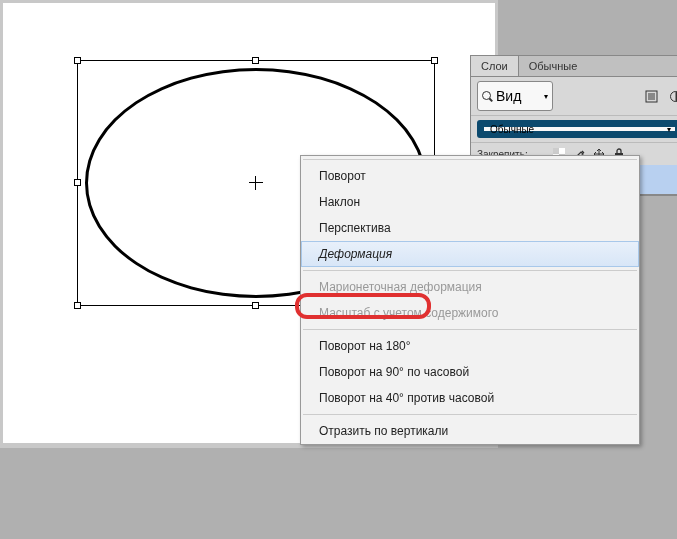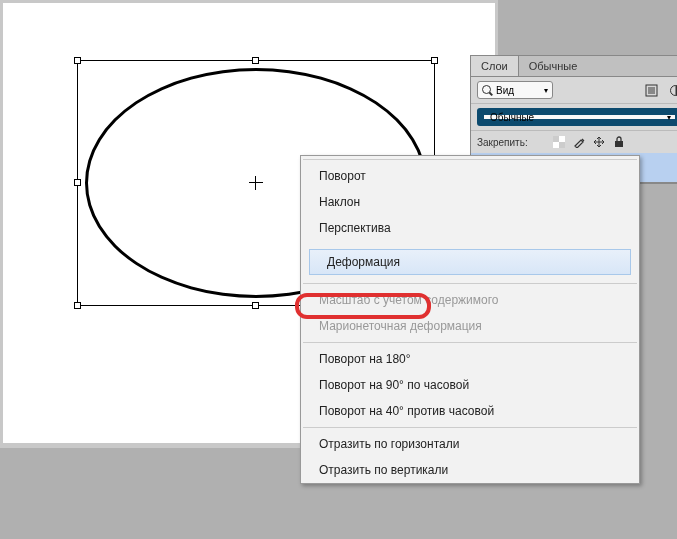--- a/index.html
+++ b/index.html
@@ -26,35 +26,35 @@
 .ellipse { position: absolute; left: 85px; top: 68px; width: 342px; height: 230px; border: 3px solid #000; border-radius: 50%; }
 
 .right-gray { position: absolute; left: 498px; top: 0; width: 179px; height: 539px; background: #b0b0b0; }
 .bottom-gray { position: absolute; left: 0; top: 448px; width: 498px; height: 91px; background: #b0b0b0; }
 
 .panel { position: absolute; left: 470px; top: 55px; width: 219px; background: #d8d8d8; border: 1px solid #888; }
 .panel-tabs { display: flex; background: #c0c0c0; border-bottom: 1px solid #888; }
 .tab { padding: 4px 10px; font-size: 11px; color: #333; cursor: pointer; }
 .tab.active { background: #d8d8d8; border-right: 1px solid #888; }
 .panel-row { display: flex; align-items: center; padding: 4px 6px; gap: 4px; border-bottom: 1px solid #bbb; }
-.kind-dd { flex: 0 0 76px; height: 18px; background: #f8f8f8; border: 1px solid #888; border-radius: 3px; display: flex; align-items: center; padding: 0 4px; font-size: 10px; position: relative; }
+.kind-dd { flex: 0 0 76px; height: 30px; background: #f8f8f8; border: 1px solid #888; border-radius: 3px; display: flex; align-items: center; padding: 0 4px; font-size: 14px; position: relative; }
 .kind-dd::after { content: '▾'; position: absolute; right: 4px; font-size: 8px; }
 .filter-icons { display: flex; gap: 10px; margin-left: auto; }
 .fi { width: 14px; height: 14px; display: flex; align-items: center; justify-content: center; }
 .mode-dd { flex: 1; height: 18px; background: #f8f8f8; border: 7px solid #0c4a6e; border-radius: 3px; display: flex; align-items: center; padding: 0 6px; font-size: 10px; position: relative; }
 .mode-dd::after { content: '▾'; position: absolute; right: 4px; font-size: 8px; }
 .lock-row { display: flex; align-items: center; padding: 4px 6px; gap: 24px; font-size: 10px; color: #333; }
 .lock-icons { display: flex; gap: 6px; }
 .li { width: 14px; height: 14px; display: flex; align-items: center; justify-content: center; }
 .layer-highlight { height: 30px; background: #b8d0f0; border-bottom: 1px solid #888; }
 
 .context-menu { position: absolute; left: 300px; top: 155px; width: 340px; background: #f2f2f2; border: 1px solid #999; box-shadow: 2px 2px 4px rgba(0,0,0,0.3); font-size: 12px; }
 .cm-item { padding: 6px 18px; color: #222; cursor: default; }
 .cm-item.disabled { color: #999; }
-.cm-item.highlighted { background: linear-gradient(#e8f0fa, #d8e6f7); border: 1px solid #a8c8ea; margin: 8px; padding: 5px 17px; }
+.cm-item.highlighted { background: linear-gradient(#e8f0fa, #d8e6f7); border: 1px solid #a8c8ea; margin: 0; padding: 5px 17px; font-style: italic; }
 .cm-sep { height: 1px; background: #ccc; margin: 3px 2px; }
 
 .red-highlight { position: absolute; left: 295px; top: 293px; width: 136px; height: 26px; border: 4px solid #e03030; border-radius: 12px; pointer-events: none; z-index: 100; }
 
 .magnify-icon { display: inline-block; width: 10px; height: 10px; position: relative; }
 .magnify-icon::before { content: ''; position: absolute; width: 7px; height: 7px; border: 1.5px solid #333; border-radius: 50%; left: 0; top: 0; }
 .magnify-icon::after { content: ''; position: absolute; width: 4px; height: 1.5px; background: #333; transform: rotate(45deg); left: 7px; top: 8px; }
 </style>
 </head>
 <body>
@@ -141,24 +141,23 @@
   <div class="layer-highlight"></div>
 </div>
 
 <div class="context-menu">
   <div class="cm-sep"></div>
   <div class="cm-item">Поворот</div>
   <div class="cm-item">Наклон</div>
   <div class="cm-item">Перспектива</div>
   <div class="cm-item highlighted">Деформация</div>
   <div class="cm-sep"></div>
+  <div class="cm-item disabled">Марионеточная деформация</div>
   <div class="cm-item disabled">Масштаб с учетом содержимого</div>
-  <div class="cm-item disabled">Марионеточная деформация</div>
   <div class="cm-sep"></div>
   <div class="cm-item">Поворот на 180°</div>
   <div class="cm-item">Поворот на 90° по часовой</div>
   <div class="cm-item">Поворот на 40° против часовой</div>
   <div class="cm-sep"></div>
-  <div class="cm-item">Отразить по горизонтали</div>
   <div class="cm-item">Отразить по вертикали</div>
 </div>
 
 <div class="red-highlight"></div>
 
 </body></html>

